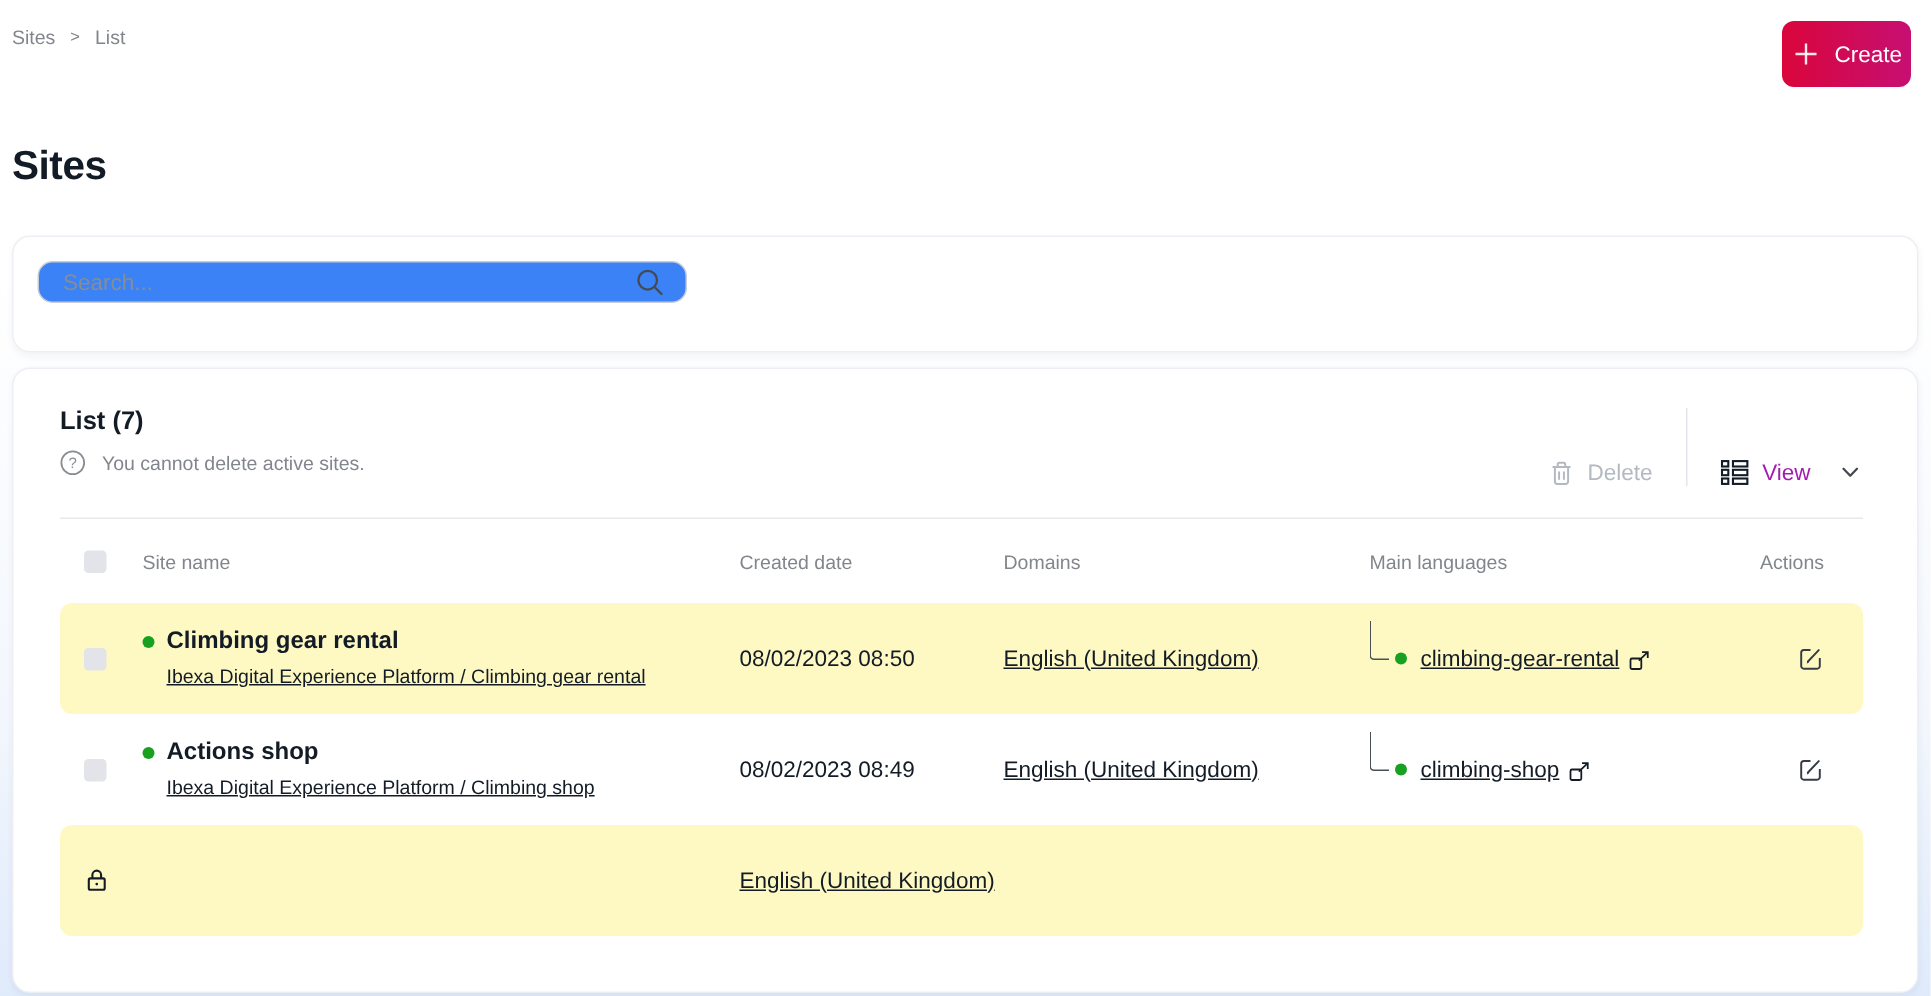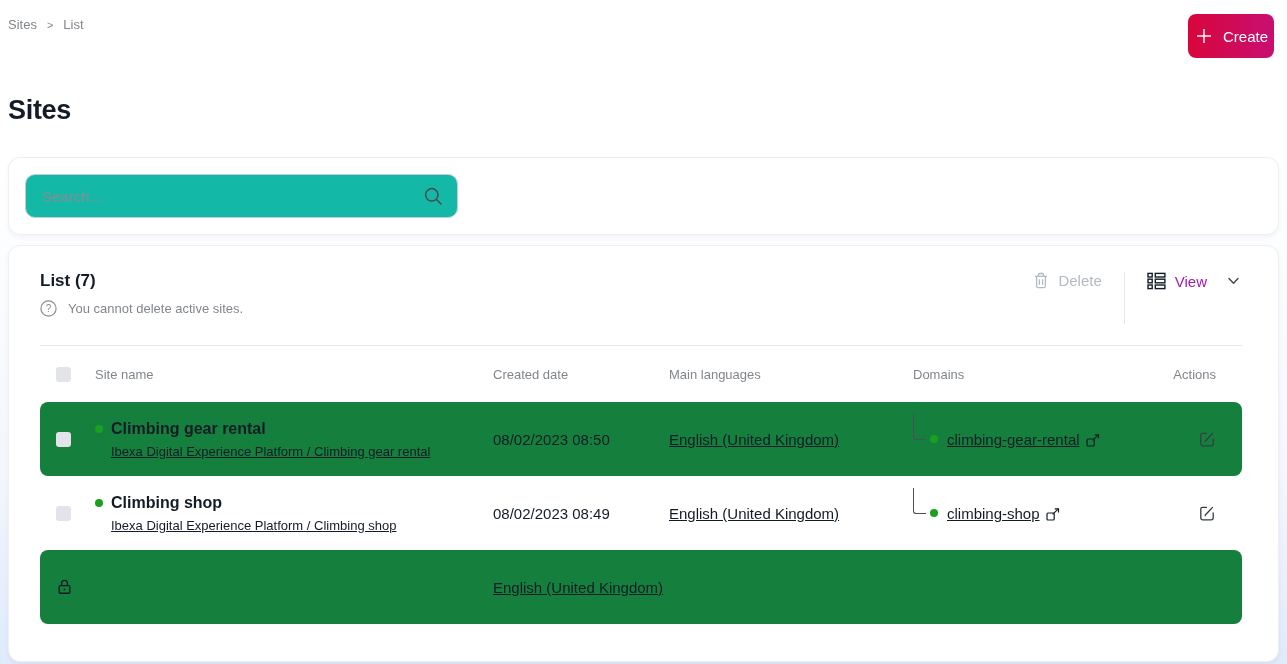--- a/index.html
+++ b/index.html
@@ -22,44 +22,44 @@
     background:linear-gradient(90deg,#d9063b 0%,#c70f72 100%);
     color:#fff; font-size:15px; font-family:inherit;
     display:flex; align-items:center; justify-content:center; gap:9px;
   }
   .page-title { font-size:27px; font-weight:bold; letter-spacing:-.3px; margin:37px 0 0 8px; }
 
   
   .card { background:#fff; border:1px solid #edeff4; border-radius:12px; box-shadow:0 2px 5px rgba(25,45,80,.05); }
   .search-card { margin:31px 8px 10px 8px; padding:16px; height:78px; }
   .search-box {
-    width:433px; height:44px; background:#14b8a6;
+    width:433px; height:28px; background:#3b82f6;
     border:1px solid #c7cdd8; border-radius:10px;
     display:flex; align-items:center; padding:0 14px;
   }
   .search-box input { flex:1; border:none; outline:none; background:transparent; font-size:15px; font-family:inherit; color:#131c26; }
   .search-box input::placeholder { color:#878d94; }
 
   .list-card { margin:0 8px; padding:0 36px 0 31px; height:417px; }
   .list-head { display:flex; justify-content:space-between; padding-top:25px; }
   .list-title { font-size:17px; font-weight:bold; }
   .hint { display:flex; align-items:center; gap:11px; margin-top:9px; color:#82868c; font-size:13px; }
-  .head-right { display:flex; align-items:flex-start; height:52px; margin-top:1px; }
+  .head-right { display:flex; align-items:flex-end; height:52px; margin-top:1px; }
   .btn-delete { display:flex; align-items:center; gap:9px; background:none; border:none; font-family:inherit; font-size:15px; color:#b3b9c0; cursor:default; padding:0; }
   .vdiv { width:1px; height:52px; background:#e3e6ea; margin:0 22px; }
   .btn-view { display:flex; align-items:center; gap:9px; background:none; border:none; font-family:inherit; font-size:15px; color:#a21caf; cursor:pointer; padding:0; }
   .btn-view .chev { margin-left:9px; display:flex; }
 
   .table-divider { border:none; border-top:1px solid #e7e9ed; margin:21px 0 0 0; }
 
   .thead, .trow { display:grid; grid-template-columns:55px 398px 176px 244px 1fr 80px; align-items:center; }
   .thead { height:56px; font-size:13px; color:#82868c; }
   .h-actions { text-align:right; padding-right:26px; }
   .trow { height:74px; border-radius:8px; font-size:15px; }
-  .trow.striped { background:#15803d; }
+  .trow.striped { background:#fef9c3; }
 
   .c-check { padding-left:16px; display:flex; align-items:center; }
   .cb { width:15px; height:15px; background:#e2e4e9; border-radius:3px; display:inline-block; cursor:pointer; }
   .dot { width:8px; height:8px; border-radius:50%; background:#18a120; flex:0 0 auto; }
   .name-line { display:flex; align-items:center; gap:8px; font-size:16px; font-weight:bold; }
   .path-link { display:inline-block; margin:6px 0 0 16px; font-size:13px; font-weight:normal; }
   .c-domain { display:flex; align-items:center; }
   .tree { width:13px; height:26px; border-left:1.5px solid #4a5057; border-bottom:1.5px solid #4a5057; border-bottom-left-radius:3px; transform:translateY(-12px); margin-right:4px; flex:0 0 auto; }
   .c-domain .dot { margin-right:9px; }
   .ext { margin-left:6px; display:inline-flex; transform:translateY(1px); }
@@ -151,22 +151,22 @@
   </div>
 
   <hr class="table-divider">
 
   <div class="thead">
     <div class="c-check">
         <span class="cb"></span>
       </div>
     <div>Site name</div>
     <div>Created date</div>
+    <div>Domains</div>
     <div>Main languages</div>
-    <div>Domains</div>
     <div class="h-actions">Actions</div>
   </div>
 
   <div class="trow striped">
     <div class="c-check">
         <span class="cb"></span>
       </div>
     <div>
       <div class="name-line">
         <span class="dot"></span>
@@ -201,21 +201,21 @@
     </div>
   </div>
 
   <div class="trow">
     <div class="c-check">
         <span class="cb"></span>
       </div>
     <div>
       <div class="name-line">
         <span class="dot"></span>
-        <span>Climbing shop</span>
+        <span>Actions shop</span>
       </div>
       <a class="path-link">Ibexa Digital Experience Platform / Climbing shop</a>
     </div>
     <div>08/02/2023 08:49</div>
     <div><a>English (United Kingdom)</a></div>
     <div class="c-domain">
       <span class="tree"></span>
       <span class="dot"></span>
       <a>climbing-shop</a>
       <span class="ext">

